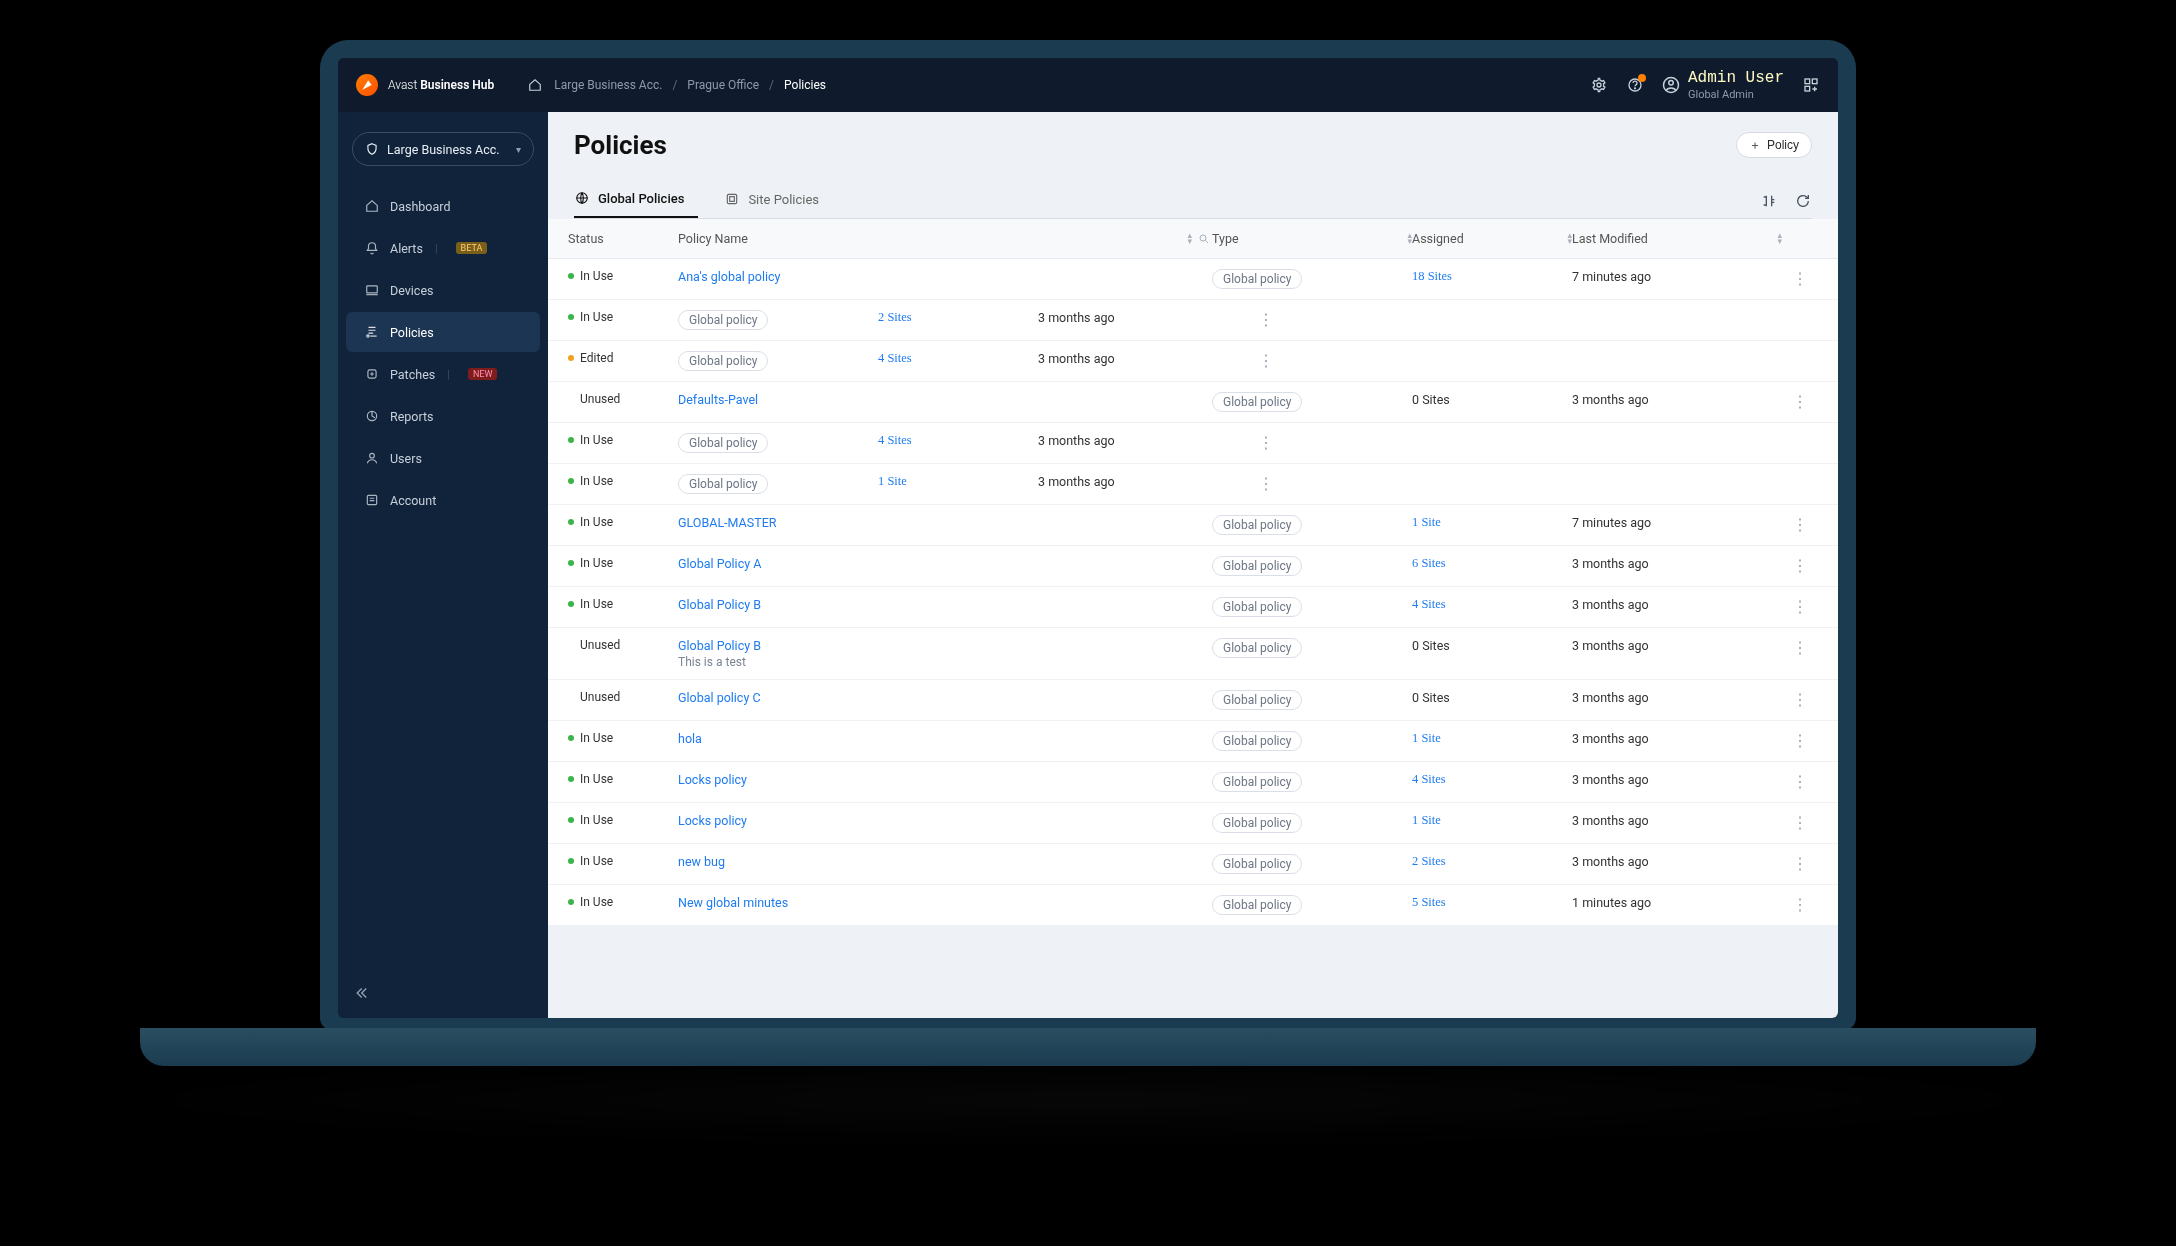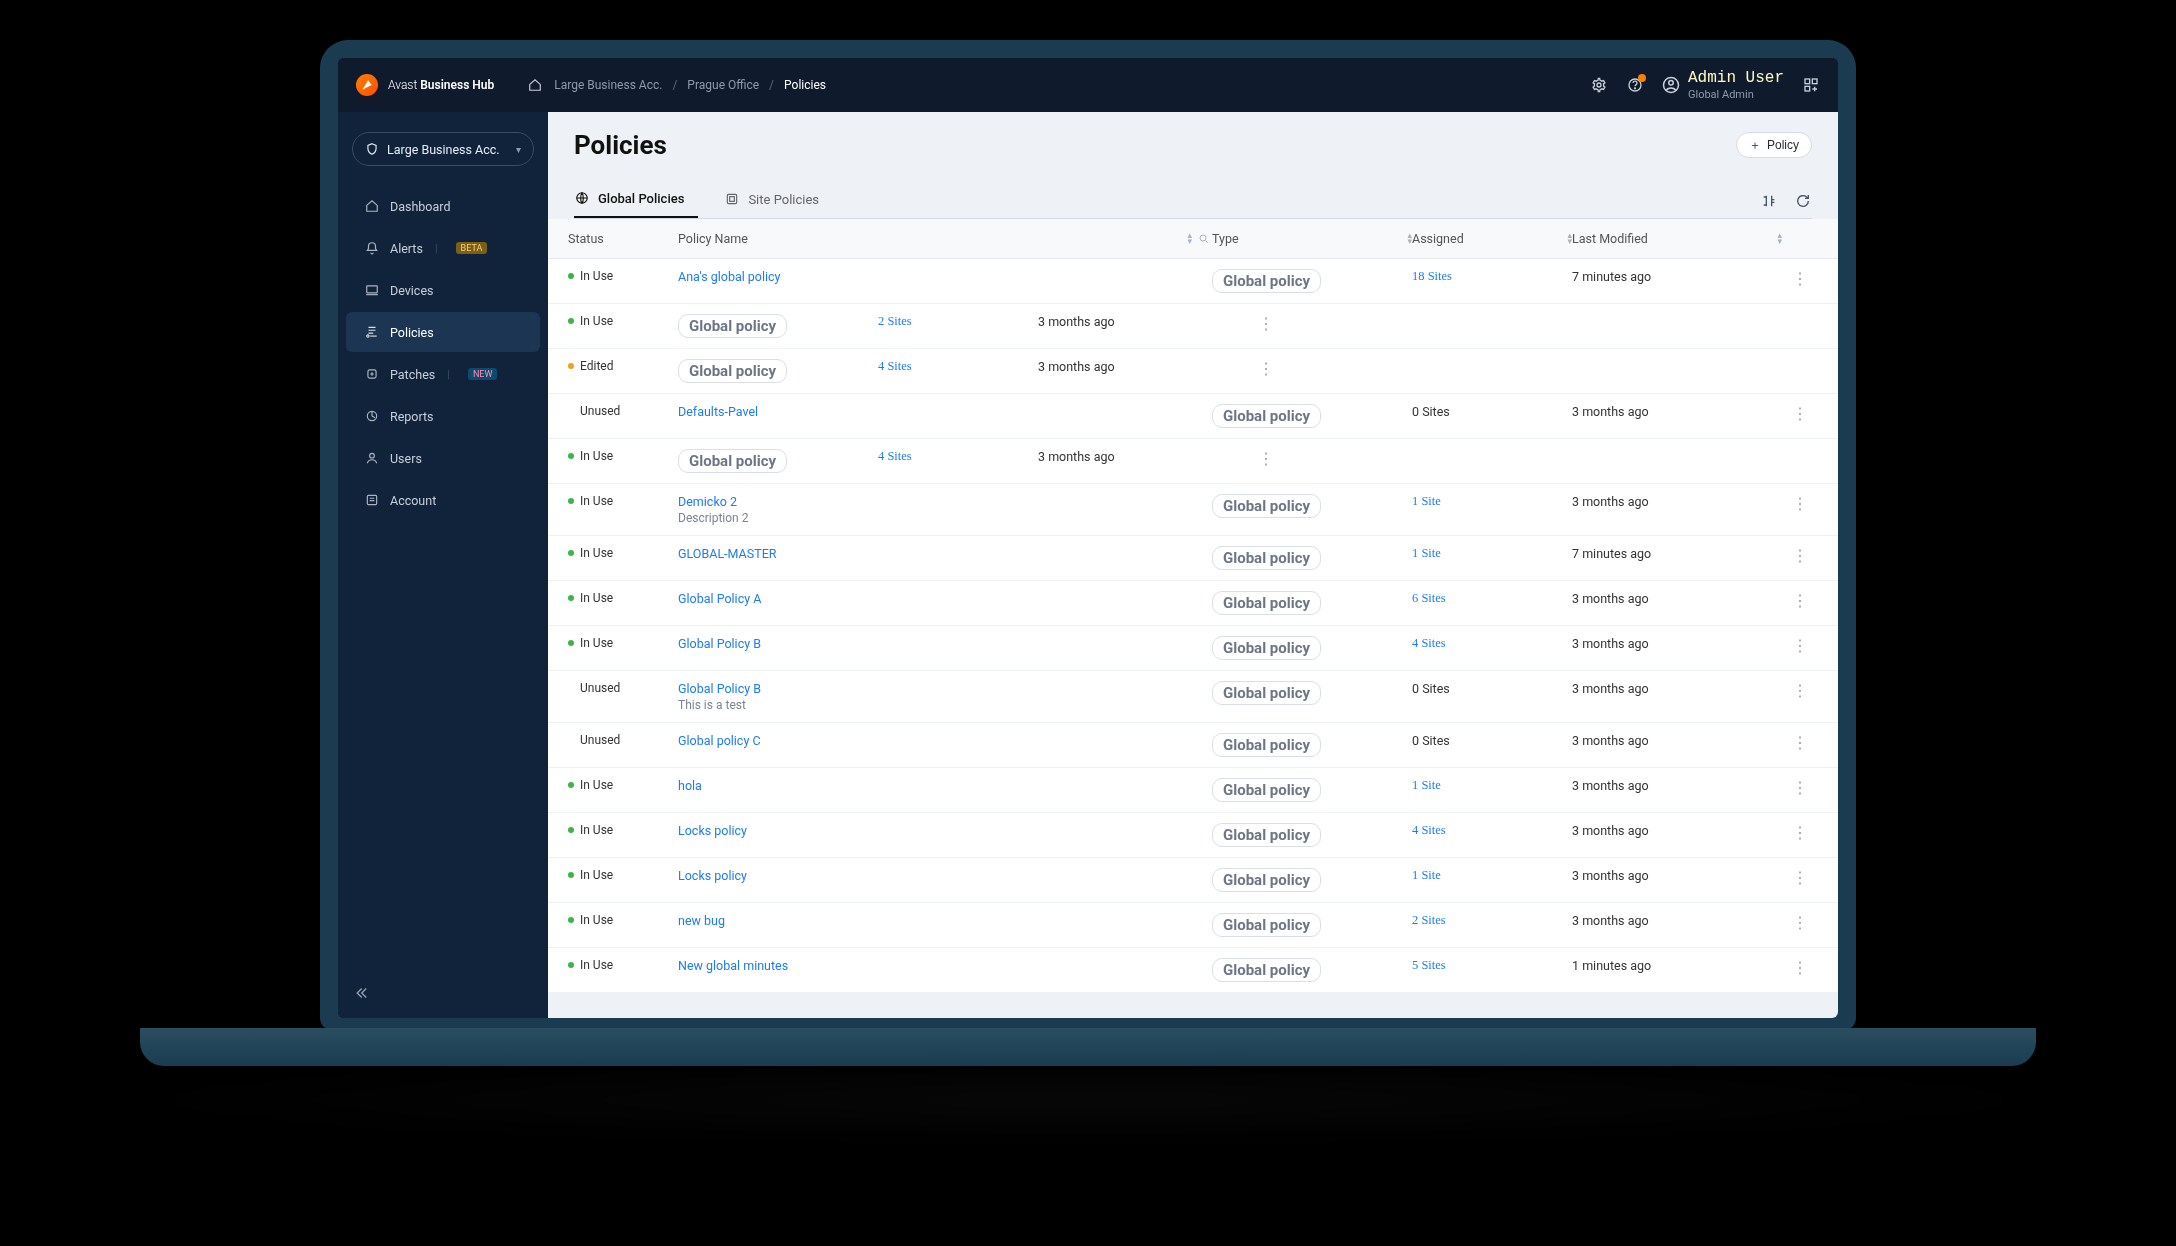--- a/index.html
+++ b/index.html
@@ -108,21 +108,21 @@
 .nav-item {
   display:flex; align-items:center; gap:10px;
   height:40px; padding:0 18px;
   color:#c7cfda; cursor:pointer;
   border-radius:6px; margin:2px 8px;
 }
 .nav-item.active { background:#1b3552; color:#fff; }
 .nav-icon { width:16px; height:16px; display:flex; align-items:center; justify-content:center; opacity:.85; }
 .nav-tag { font-size:9px; padding:1px 5px; border-radius:3px; margin-left:4px; }
 .tag-beta { background:#7a5f1a; color:#ffcf6f; }
-.tag-new  { background:#0c4a6e; color:#ff8db3; }
+.tag-new  { background:#7f1d1d; color:#ff8db3; }
 .nav-sep { color:#3a4b62; margin:0 4px 0 2px; font-size:11px;}
 
 .collapse { position:absolute; left:14px; bottom:16px; color:#8d9aab; cursor:pointer; }
 
 
 .main {
   position:absolute;
   left:210px; right:0; top:54px; bottom:0;
   background:#eef1f5;
   overflow:hidden;
@@ -164,21 +164,21 @@
 .c-menu   { width: 36px; display:flex; justify-content:center; }
 
 .row { display:flex; align-items:flex-start; border-bottom:1px solid #eef1f5; padding:10px 20px; }
 .cell { display:flex; align-items:flex-start; }
 .status-pill { display:flex; align-items:center; gap:6px; font-size:12px; color:#333; }
 .dot { width:6px; height:6px; border-radius:50%; }
 .dot.green { background:#3bb54a; }
 .dot.amber { background:#f0a11f; }
 .policy-link { color:#1f7cf0; cursor:pointer; }
 .policy-desc { color:#7a8493; font-size:12px; margin-top:2px; }
-.type-badge { border:1px solid #dadfe7; border-radius:10px; padding:2px 10px; font-size:15px; color:#6d7685;font-weight:bold; }
+.type-badge { border:1px solid #dadfe7; border-radius:10px; padding:2px 10px; font-size:12px; color:#6d7685; }
 .assigned-link { color:#1f7cf0; cursor:pointer;font-family:Liberation Serif, serif; }
 .assigned-zero { color:#333; }
 .row-menu { color:#9aa3b1; cursor:pointer; font-size:16px; }
 
 svg { display:block; }
 </style>
 </head>
 <body>
 
 <div class="laptop">
@@ -536,24 +536,20 @@
                 <span class="row-menu">⋮</span>
               </div>
             </div>
             <div class="row">
               <div class="cell c-status">
                 <div class="status-pill">
                   <span class="dot green"></span>
                   <span>In Use</span>
                 </div>
               </div>
-              <div class="cell c-name" style="flex-direction:column;">
-                <span class="policy-link">Demicko 2</span>
-                <div class="policy-desc">Description 2</div>
-              </div>
               <div class="cell c-type">
                 <span class="type-badge">Global policy</span>
               </div>
               <div class="cell c-assign">
                 <span class="assigned-link">1 Site</span>
               </div>
               <div class="cell c-mod">
                 <span>3 months ago</span>
               </div>
               <div class="cell c-menu">

